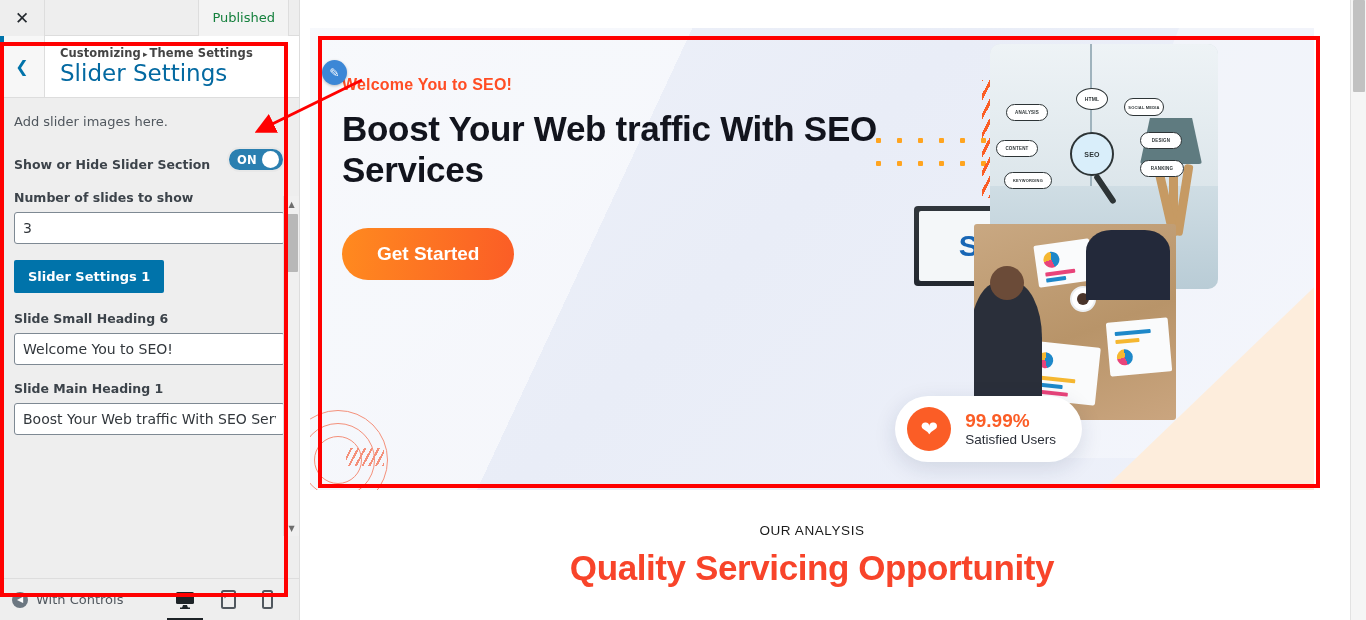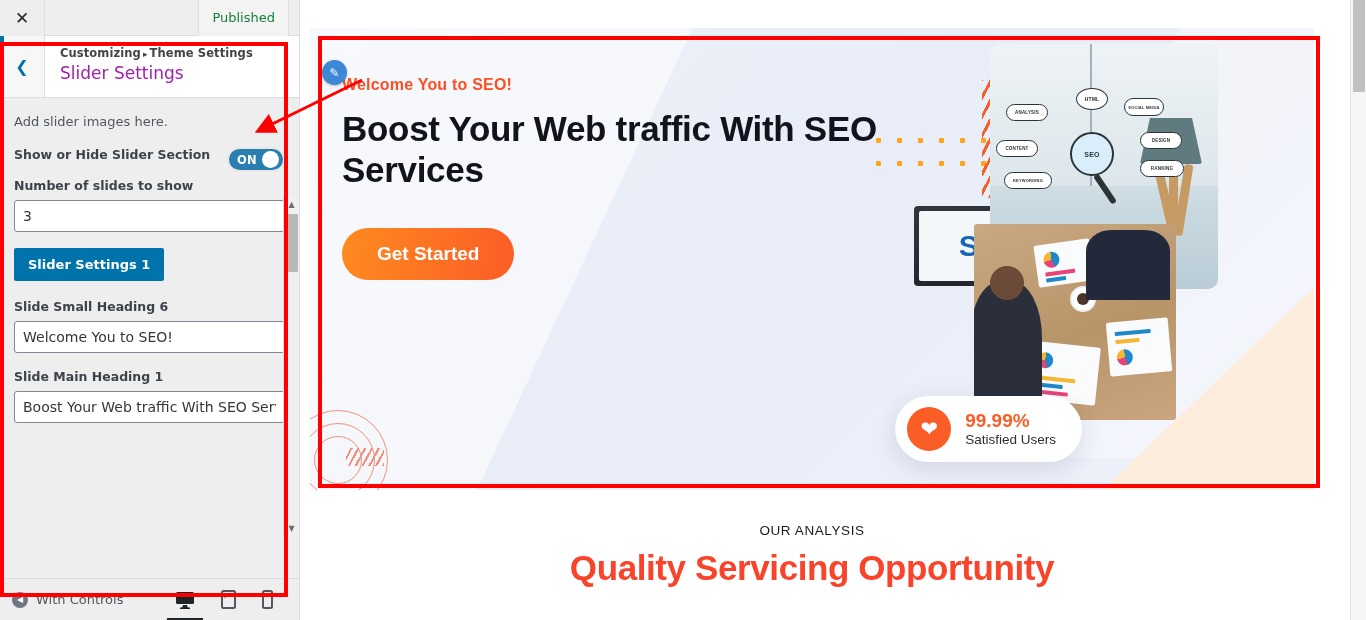--- a/index.html
+++ b/index.html
@@ -40,29 +40,29 @@
     content:""; position:absolute; left:0; top:0; bottom:0; width:4px; background:#0073aa;
   }
   .cz-back {
     width:45px; display:flex; align-items:center; justify-content:center;
     border-right:1px solid #ddd; cursor:pointer; color:#0073aa; font-size:16px;
     background:#f7f7f7;
   }
   .cz-titles { padding:10px 0 0 15px; }
   .cz-breadcrumb { font-size:11.5px; color:#444; font-weight:700; letter-spacing:.1px; }
   .cz-breadcrumb .sep { color:#444; font-size:9px; padding:0 2px; }
-  .cz-section-title { font-size:17px; color:#a21caf; font-weight:400; margin-top:2px; line-height:22px; }
+  .cz-section-title { font-size:23px; color:#0369a1; font-weight:400; margin-top:2px; line-height:22px; }
 
   .cz-body {
     flex:1; overflow:hidden; position:relative; background:#eeeeee;
     padding:16px 14px 0 14px;
   }
   .cz-desc { font-size:13px; color:#50575e; margin-bottom:18px; }
 
-  .cz-row-inline { display:flex; align-items:flex-start; justify-content:space-between; margin-bottom:6px; }
+  .cz-row-inline { display:flex; align-items:flex-end; justify-content:space-between; margin-bottom:18px; }
   .cz-label { font-size:12.5px; font-weight:700; color:#3c434a; }
   .cz-label-block { font-size:12.5px; font-weight:700; color:#3c434a; display:block; margin-bottom:7px; }
 
   .toggle {
     width:58px; height:25px; border-radius:13px; background:#2a7fb0;
     display:flex; align-items:center; justify-content:space-between;
     padding:0 4px 0 8px; cursor:pointer; border:2px solid #e8e8e8;
   }
   .toggle-text { color:#fff; font-size:11.5px; font-weight:700; letter-spacing:.3px; }
   .toggle-knob { width:17px; height:17px; border-radius:50%; background:#fff; }

